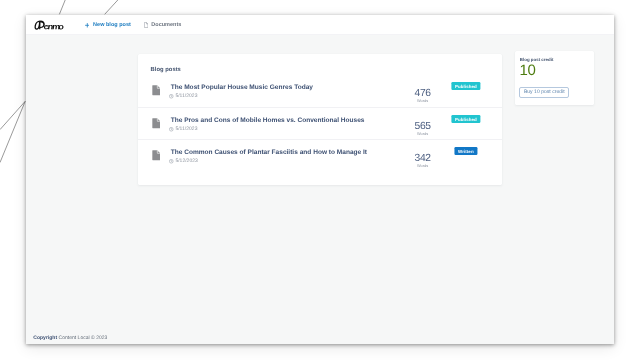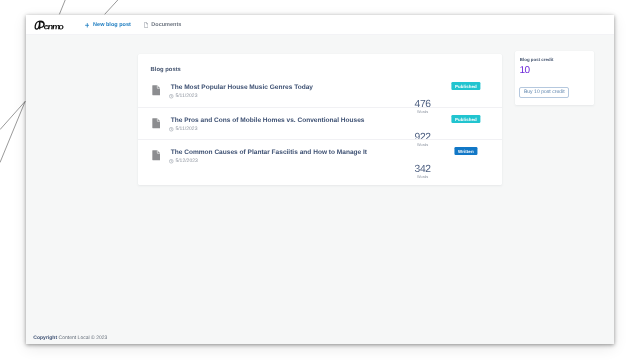--- a/index.html
+++ b/index.html
@@ -37,34 +37,34 @@
             font-size:5.85px;line-height:7px;font-weight:700;color:#44546f;letter-spacing:.01px;}
   .rows{position:absolute;left:0;top:20.5px;width:100%;}
   .row{position:relative;height:32px;box-sizing:border-box;border-top:1px solid #f1f1f4;}
   .row:first-child{border-top:none;height:32px;}
   .docico{position:absolute;left:13.5px;top:8.2px;}
   .rowtitle{position:absolute;left:32.5px;top:9.3px;
             font-size:6.55px;line-height:7px;font-weight:700;color:#3e5173;letter-spacing:.005px;}
   .rowdate{position:absolute;left:31px;top:19.9px;display:flex;align-items:center;
            font-size:5.0px;line-height:4.4px;color:#8a919c;}
   .rowdate .lbl{margin-left:1.7px;letter-spacing:.02px;}
-  .words{position:absolute;left:264.4px;top:25px;width:40px;text-align:center;}
+  .words{position:absolute;left:264.4px;top:14px;width:40px;text-align:center;}
   .wcount{font-size:10.3px;line-height:10.3px;color:#4d5f81;letter-spacing:-.35px;}
   .wlabel{font-size:3.9px;line-height:4px;color:#8d94a0;margin-top:0.1px;letter-spacing:.01px;}
   .badge{position:absolute;left:327.7px;top:7.6px;transform:translateX(-50%);height:8.2px;border-radius:1.2px;
          display:inline-flex;align-items:center;padding:0 3.8px;
          font-size:4.42px;line-height:5px;font-weight:700;color:#fff;letter-spacing:.06px;}
   .badge.published{background:#21c4cf;}
   .badge.written{background:#1177c6;}
 
   .sidecard{left:489.4px;top:17.1px;width:78.3px;height:54px;}
   .sc-title{position:absolute;left:4.4px;top:6.2px;
             font-size:4.4px;line-height:5px;font-weight:700;color:#44546f;letter-spacing:.01px;}
   .sc-num{position:absolute;left:4.1px;top:14px;
-          font-size:10px;line-height:12.4px;color:#6d28d9;letter-spacing:-.45px;}
+          font-size:15px;line-height:12.4px;color:#4d7c0f;letter-spacing:-.45px;}
   .sc-btn{position:absolute;left:4.1px;top:35.8px;width:47.6px;height:8.7px;
           border:.7px solid #b5c8de;border-radius:2px;background:#fff;
           display:flex;align-items:center;justify-content:center;
           font-size:5.05px;line-height:5px;color:#5f85ad;letter-spacing:.02px;}
 
   
   .footer{position:absolute;left:7.3px;bottom:0;height:10.3px;display:flex;align-items:center;}
   .copy{font-size:5.0px;line-height:5px;color:#656e7a;letter-spacing:.02px;}
   .copy b{color:#3e5173;font-weight:700;}
 </style>
@@ -152,21 +152,21 @@
                 </svg></span>
               <div class="rowtitle">The Pros and Cons of Mobile Homes vs. Conventional Houses</div>
               <div class="rowdate">
                 <span class="ico"><svg width="4.5" height="4.5" viewBox="0 0 16 16">
                     <circle cx="8" cy="8" r="6.6" fill="none" stroke="#8a919c" stroke-width="1.7"></circle>
                     <path d="M8 4.2V8.2l2.6 1.8" fill="none" stroke="#8a919c" stroke-width="1.7" stroke-linecap="round" stroke-linejoin="round"></path>
                   </svg></span>
                 <span class="lbl">5/11/2023</span>
               </div>
               <div class="words">
-                <div class="wcount">922</div>
+                <div class="wcount">565</div>
                 <div class="wlabel">Words</div>
               </div>
               <div class="badge published">Published</div>
             </div>
             <div class="row">
               <span class="docico"><svg width="8.7" height="10.4" viewBox="0 0 43 51">
                   <path d="M1.6 2.6A2.4 2.4 0 0 1 4 .6h21.4l16 15.5v32.4a2.4 2.4 0 0 1-2.4 2.4H4a2.4 2.4 0 0 1-2.4-2.4z" fill="#8c8d90"></path>
                   <path d="M24.2.6l17.2 16.6H27.6a3.4 3.4 0 0 1-3.4-3.4z" fill="#fcfcfc"></path>
                   <path d="M27.1 4.3l10.5 10.2h-9.2a1.3 1.3 0 0 1-1.3-1.3z" fill="#8c8d90"></path>
                 </svg></span>

